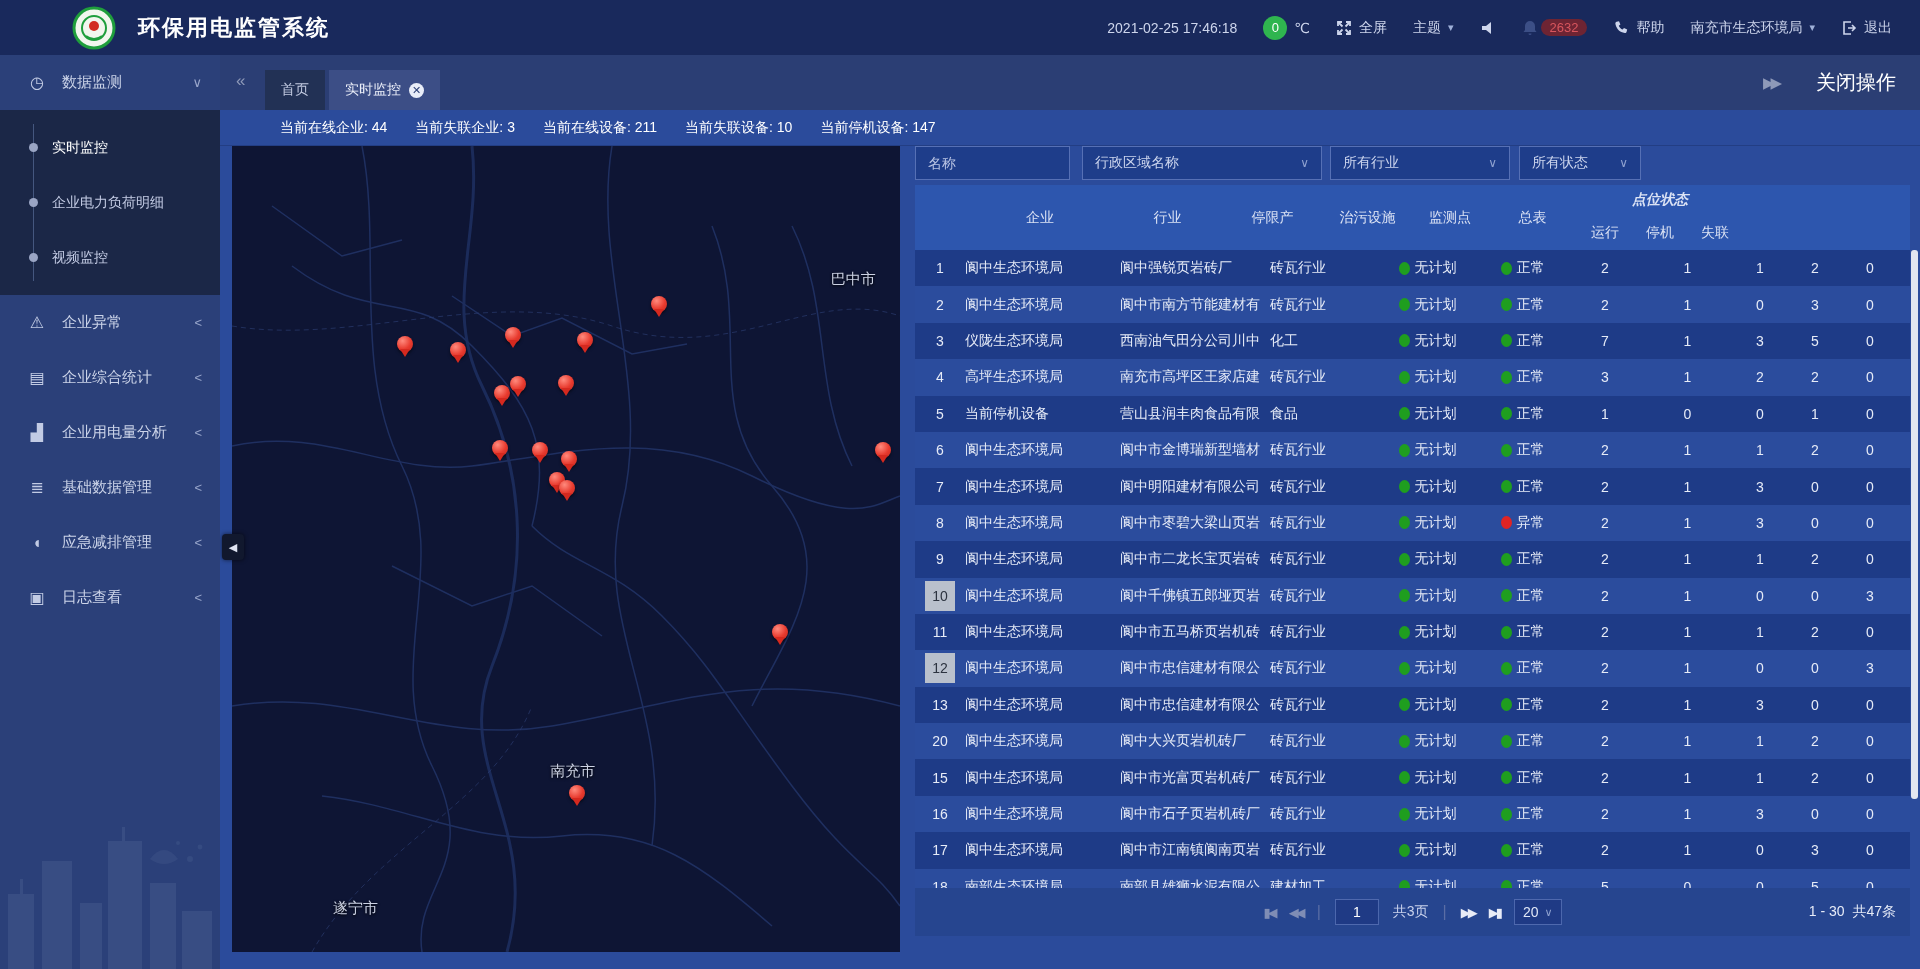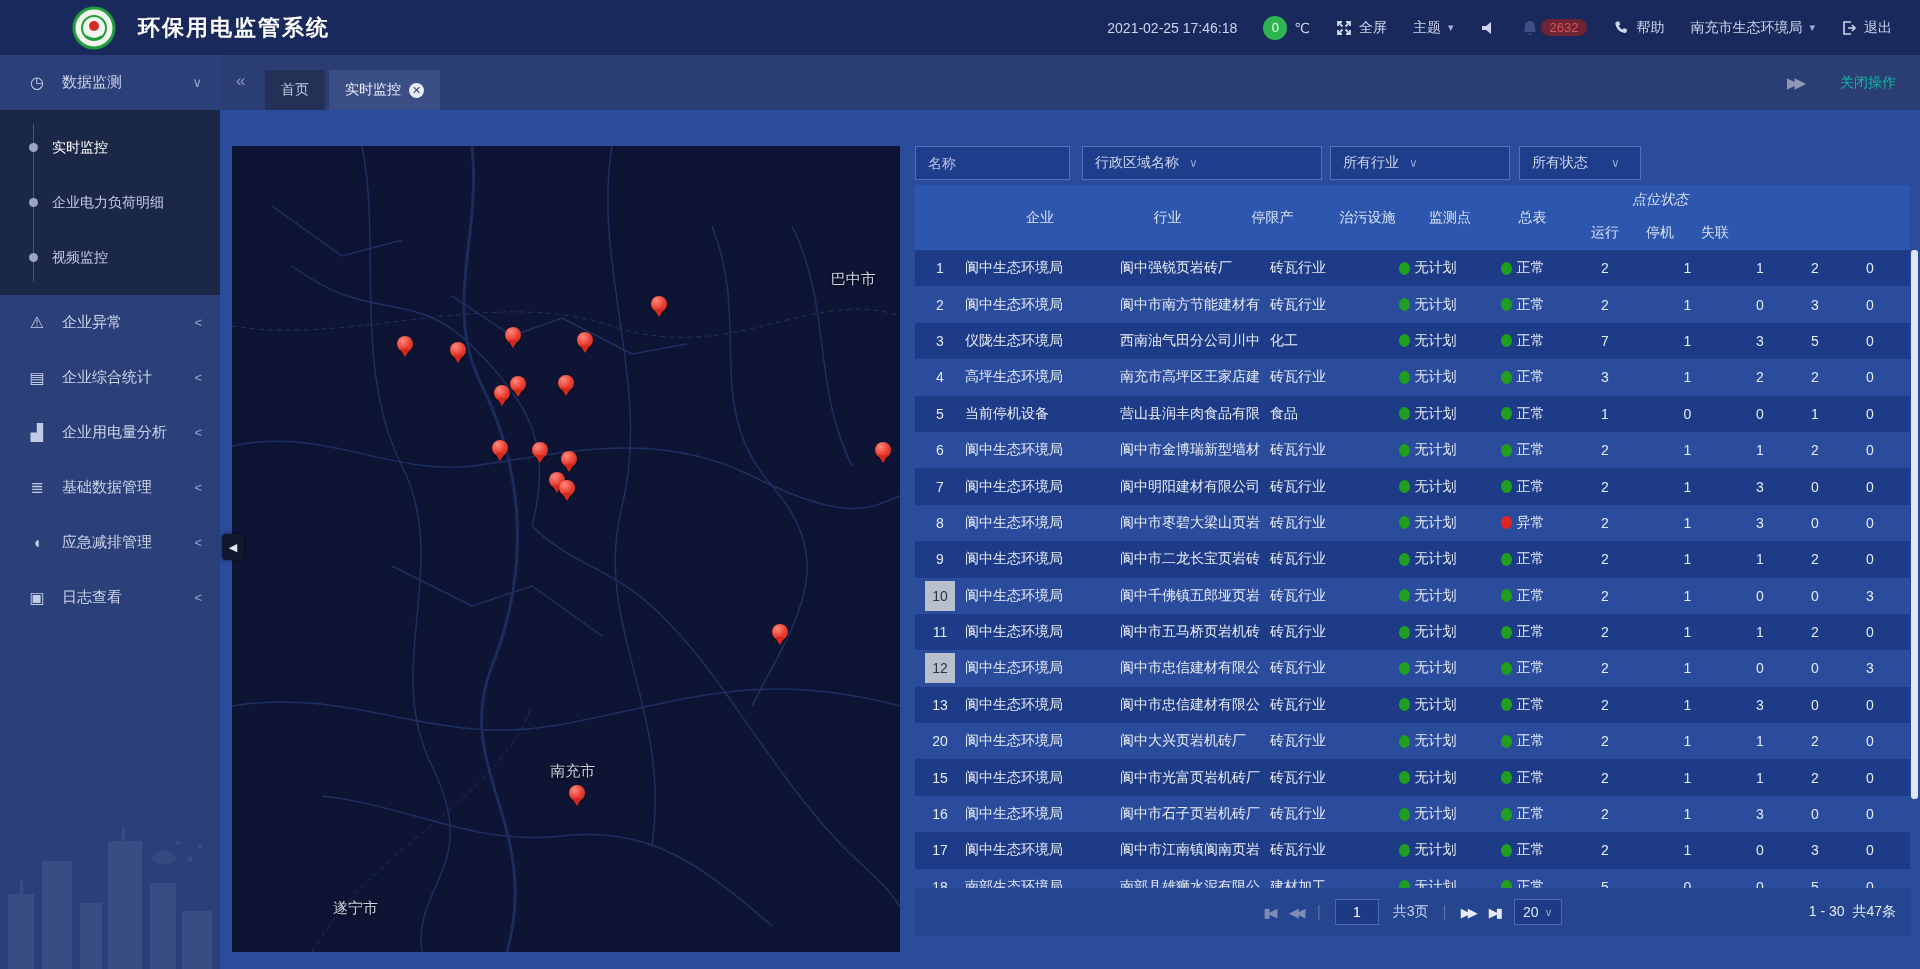--- a/index.html
+++ b/index.html
@@ -34,52 +34,52 @@
   
   .main { position:absolute; left:220px; top:55px; right:0; bottom:0; }
   .tabbar { height:55px; background:#2b3e74; display:flex; align-items:flex-end; position:relative; color:#c9d1e8; }
   .tab-coll { position:absolute; left:16px; top:16px; font-size:17px; color:#8e99b8; cursor:pointer; }
   .tab { height:40px; display:flex; align-items:center; padding:0 16px; font-size:14px; margin-right:4px; cursor:pointer; background:#223155; color:#c3cbe2; }
   .tab:first-of-type { margin-left:45px; }
   .tab.active { background:#3c4e86; color:#e9edf8; }
   .tab .tclose { width:15px; height:15px; margin-left:8px; border-radius:50%; background:#e9edf8; color:#2b3e74; font-size:11px; line-height:15px; text-align:center; }
   .tab-ops { position:absolute; right:24px; top:0; height:55px; display:flex; align-items:center; gap:38px; }
   .tab-ff { color:#8e99b8; font-size:15px; letter-spacing:-4px; cursor:pointer; }
-  .tab-closeops { font-size:14px; color:#14b8a6; cursor:pointer; }
+  .tab-closeops { font-size:20px; color:#ffffff; cursor:pointer; }
 
   .statsbar { height:36px; background:#2b4b9b; border-bottom:1px solid rgba(20,40,90,.35); display:flex; align-items:center; padding-left:60px; gap:28px; color:#ffffff; font-size:14px; }
   .stat { white-space:nowrap; }
 
   .content { position:absolute; left:0; right:0; top:91px; bottom:0; }
 
   
   .map { position:absolute; left:12px; top:0; width:668px; height:806px; background:#0e1534; overflow:hidden; }
   .map svg.roads { position:absolute; left:0; top:0; }
   .city-label { position:absolute; transform:translate(-50%,-50%); color:#ccd2e4; font-size:15px; text-shadow:0 1px 3px #000; white-space:nowrap; }
   .pin { position:absolute; width:16px; height:16px; margin-left:-8px; margin-top:-22px; background:radial-gradient(circle at 35% 30%, #ff8a7d, #e83a2e 55%, #c22a20); border-radius:50%; box-shadow:0 2px 3px rgba(0,0,0,.5); cursor:pointer; }
   .pin::after { content:''; position:absolute; left:50%; top:13px; transform:translateX(-50%); border:5px solid transparent; border-top:8px solid #d5291f; }
   .map-collapse { position:absolute; left:2px; top:388px; width:22px; height:26px; background:#11182e; border-radius:4px; color:#dfe4f2; display:flex; align-items:center; justify-content:center; font-size:11px; cursor:pointer; box-shadow:0 0 4px rgba(0,0,0,.6); z-index:5; }
 
   
   .rightpanel { position:absolute; left:695px; right:10px; top:0; bottom:0; font-size:14px; }
   .filters { position:absolute; top:0; left:0; right:0; height:34px; display:flex; }
   .f-input, .f-select { height:34px; background:#1e3d8a; border:1px solid #5670b5; color:#ccd5ee; font-size:14px; display:flex; align-items:center; padding:0 12px; }
   input.f-input { outline:none; }
   input.f-input::placeholder { color:#b9c4e4; opacity:1; }
-  .f-select { cursor:pointer; }
+  .f-select { justify-content:space-between; cursor:pointer; }
   .f-select .fchev { color:#8fa2d0; font-size:12px; margin-left:10px; }
   .f-name { width:155px; }
   .f-region { width:240px; margin-left:12px; }
   .f-industry { width:180px; margin-left:8px; }
   .f-status { width:122px; margin-left:9px;gap:13px; }
 
   .thead { position:absolute; top:39px; left:0; right:0; height:65px; background:#2d56ae; color:#dbe2f4; display:flex; }
   .th { display:flex; align-items:center; justify-content:center; font-size:14px; }
   .th-group { display:flex; flex-direction:column; }
-  .th-group .g-top { height:30px; display:flex; align-items:center; justify-content:center; font-style:italic; font-weight:normal; }
+  .th-group .g-top { height:30px; display:flex; align-items:center; justify-content:center; font-style:italic; font-weight:bold; }
   .th-group .g-subs { flex:1; display:flex; }
   .th-group .g-subs .th { flex:none; }
 
   .tbody { position:absolute; top:104px; left:0; right:0; height:638px; overflow:hidden; }
   .trow { display:flex; align-items:center; height:36.4px; color:#e6ebf7; font-size:14px; cursor:pointer; }
   .trow:nth-child(odd) { background:#1e3b87; }
   .trow:nth-child(even) { background:#2b4c9d; }
   .td { overflow:hidden; white-space:nowrap; }
   .td.c { text-align:center; }
   .no-badge { display:inline-block; min-width:30px; padding:7px 0; }
@@ -256,20 +256,27 @@
           <span>实时监控</span>
           <span class="tclose">✕</span>
         </div>
       </div>
     <div class="tab-ops">
       <span class="tab-ff">▶▶</span>
       <span class="tab-closeops">关闭操作</span>
     </div>
   </div>
 
+  <div class="statsbar" id="stats">
+      <span class="stat">当前在线企业: 44</span>
+      <span class="stat">当前失联企业: 3</span>
+      <span class="stat">当前在线设备: 211</span>
+      <span class="stat">当前失联设备: 10</span>
+      <span class="stat">当前停机设备: 147</span>
+    </div>
 
   <div class="content">
 
     <div class="map">
       <svg class="roads" width="668" height="806" viewBox="0 0 668 806">
         <g fill="none" stroke="#223468" stroke-width="1.5" opacity=".85">
           <path d="M60 120 C140 180 180 140 240 200 S320 300 300 380"></path>
           <path d="M0 300 C90 280 160 330 240 320 S420 280 520 330 S640 360 668 350"></path>
           <path d="M130 0 C150 100 120 220 170 320 S150 520 200 620 S180 740 190 806"></path>
           <path d="M0 560 C120 540 200 600 320 580 S520 520 668 560"></path>

